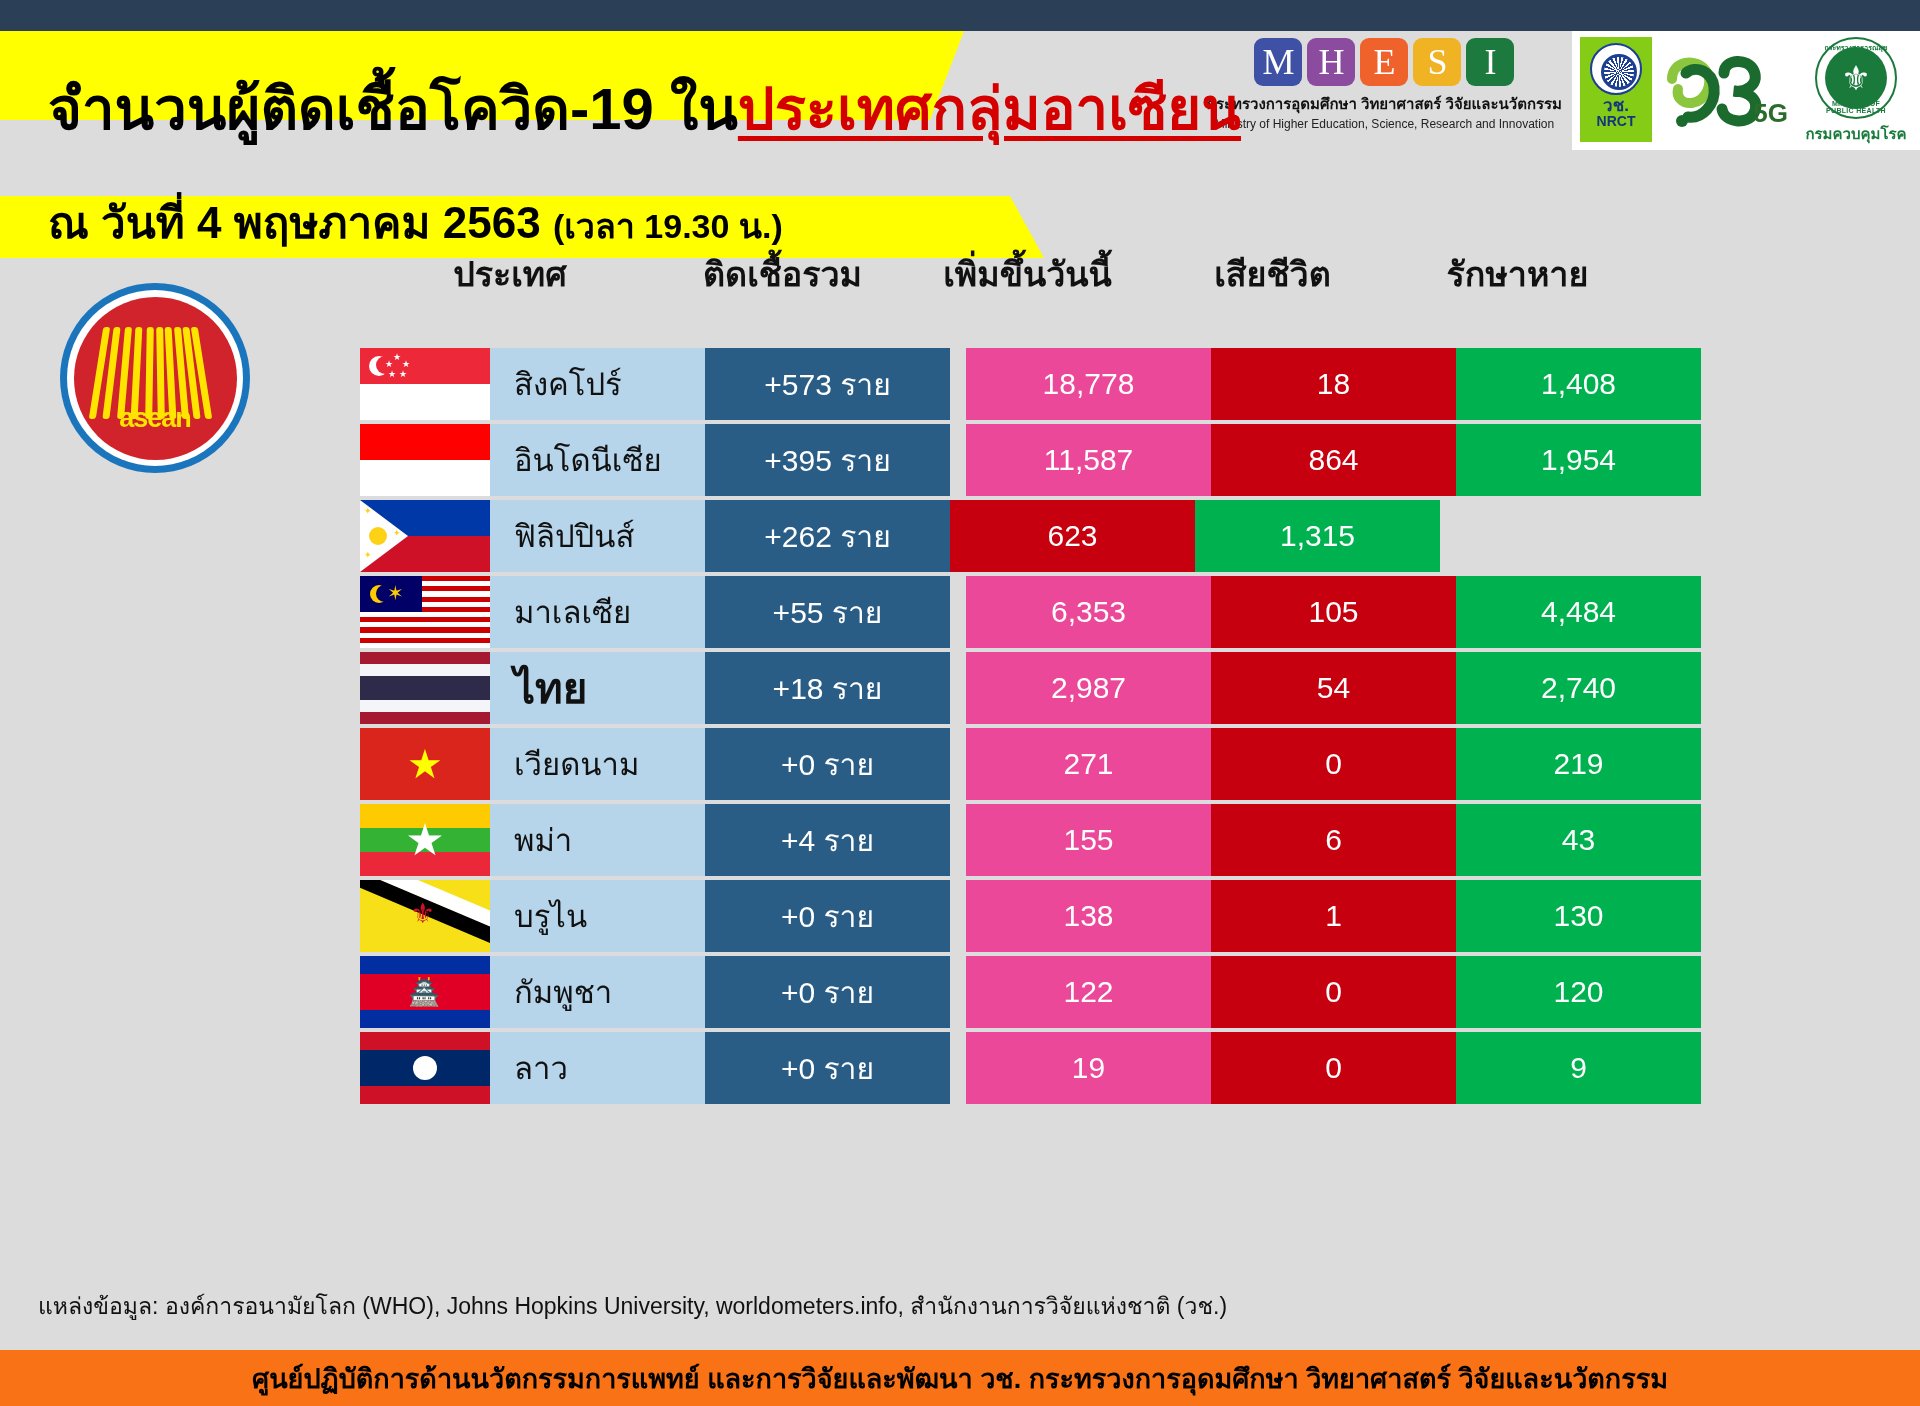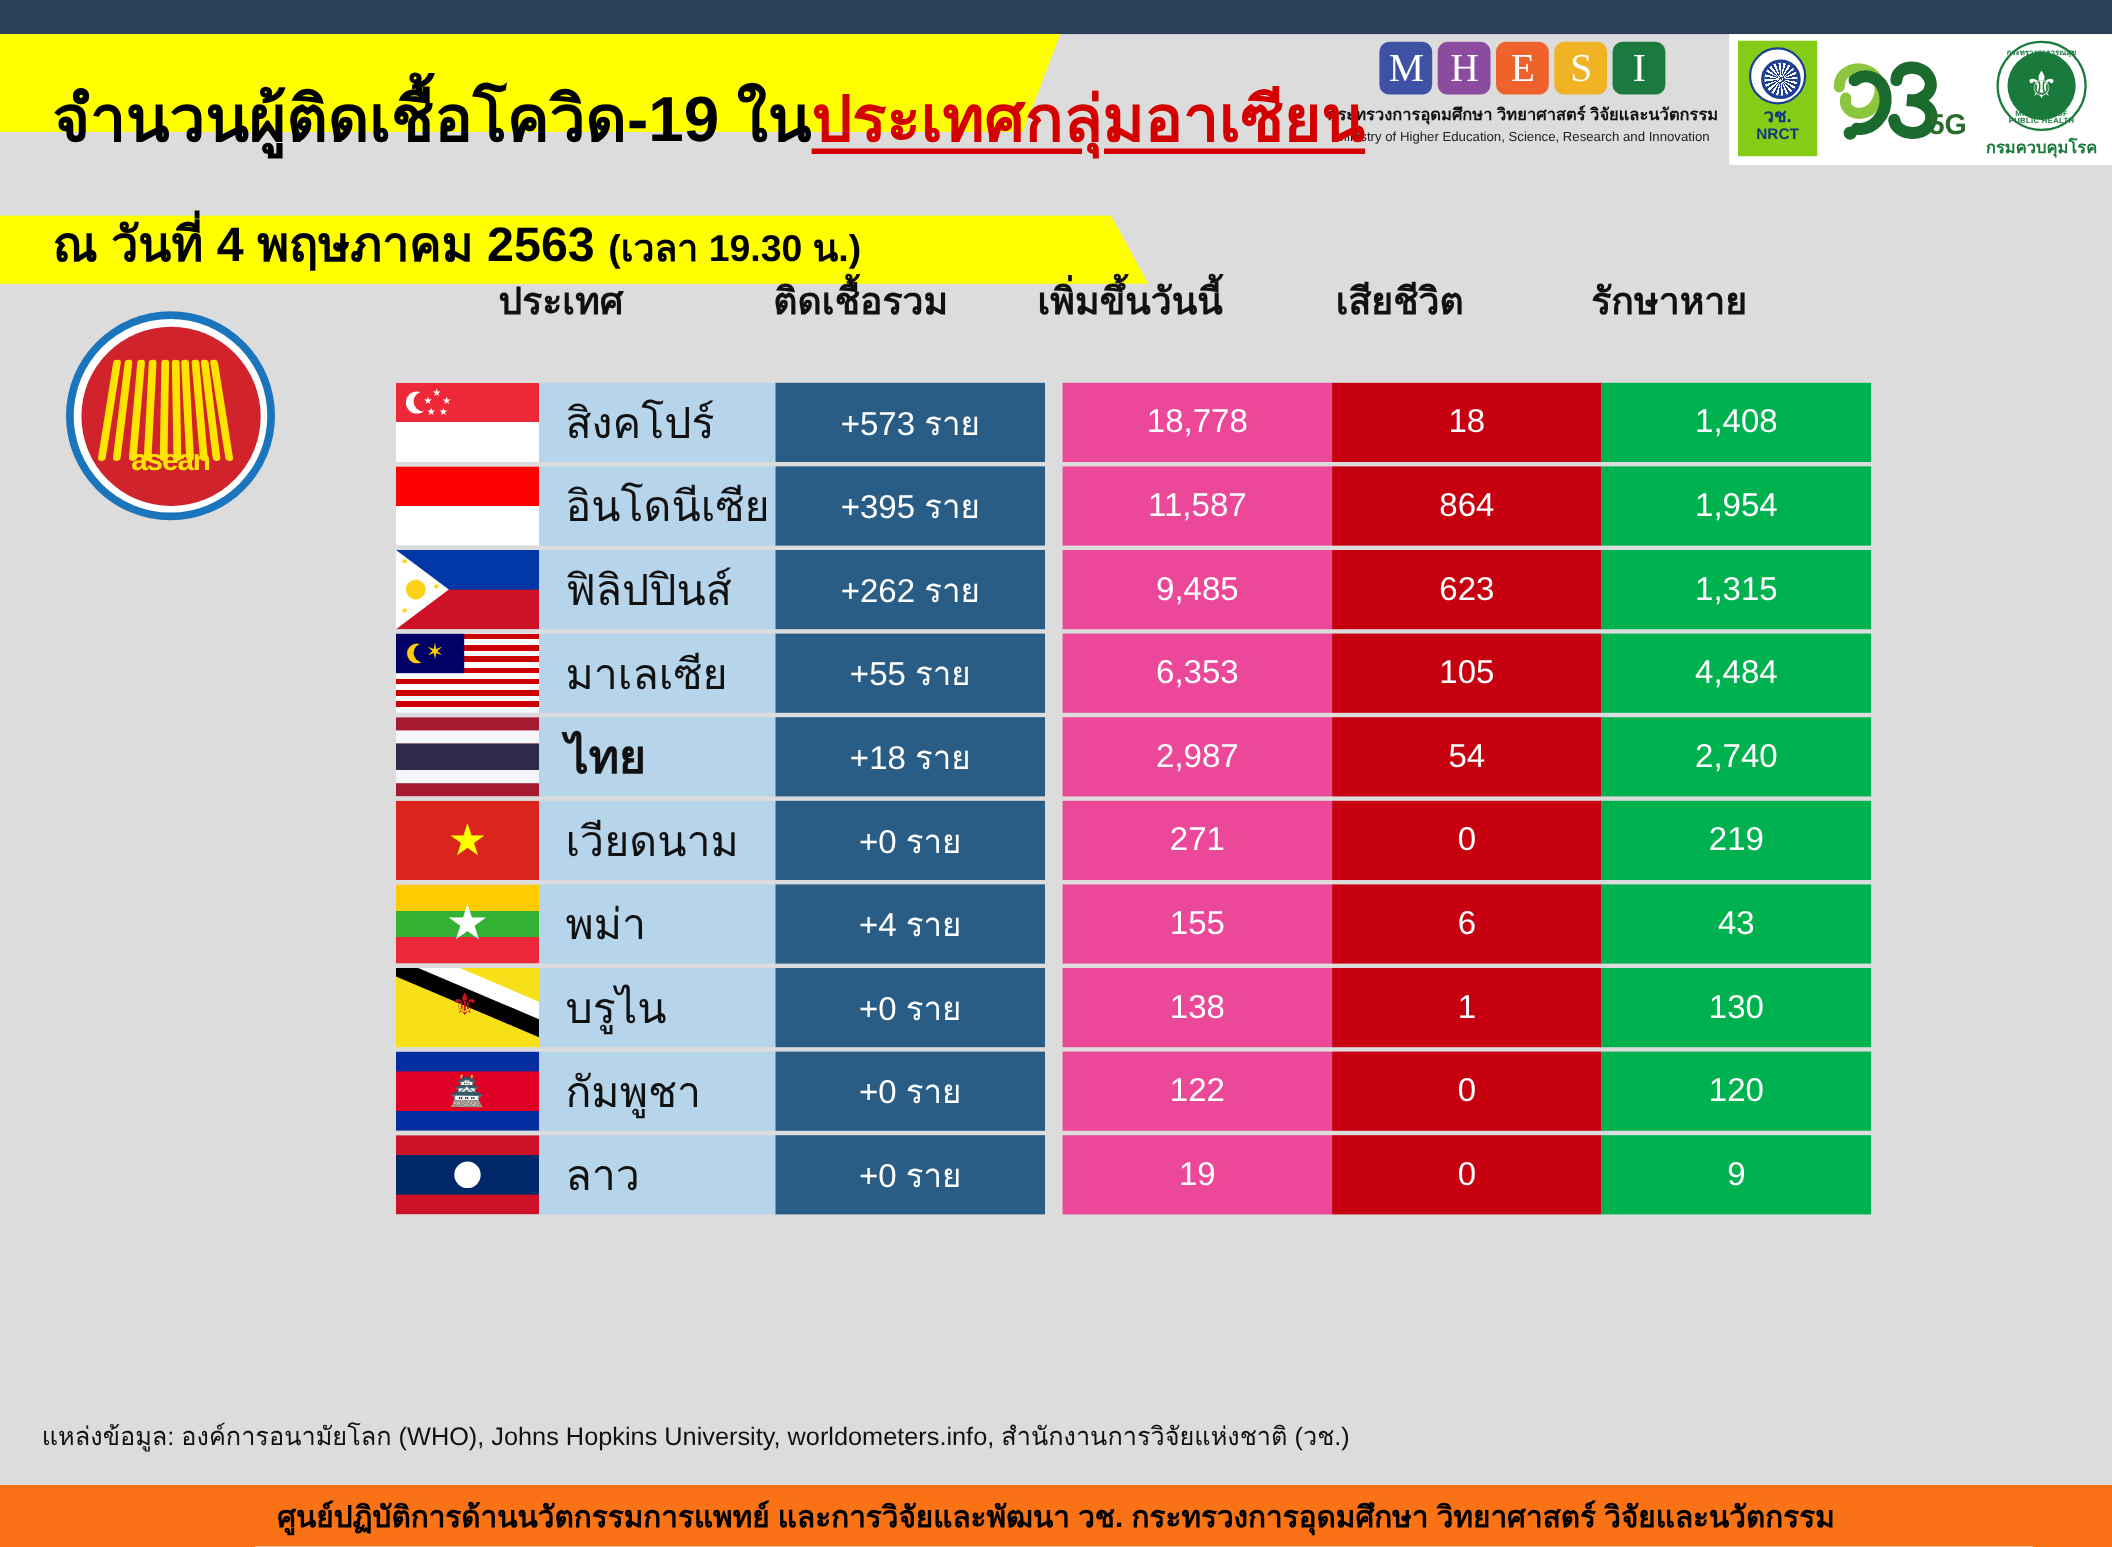--- a/index.html
+++ b/index.html
@@ -129,21 +129,21 @@
   .h-new     { width: 245px; }
   .h-total   { width: 245px; }
   .h-death   { width: 245px; }
   .h-recov   { width: 245px; }
 
   .rows { position: absolute; left: 360px; top: 348px; width: 1480px; }
   .row { display: flex; height: 72px; margin-bottom: 4px; }
   .cell { display: flex; align-items: center; justify-content: center; font-size: 30px; color: #fff; }
 
   .c-flag   { width: 130px; height: 72px; position: relative; overflow: hidden; }
-  .c-name   { width: 215px; background: #b6d4ea; color: #111 !important; justify-content: flex-start; padding-left: 24px; font-size: 39px; font-weight: normal; }
+  .c-name   { width: 215px; background: #b6d4ea; color: #111 !important; justify-content: flex-start; padding-left: 24px; font-size: 31px; font-weight: normal; }
   .c-new    { width: 245px; background: #2a5d86; }
   .c-total  { width: 245px; background: #ec4899; margin-left: 16px; }
   .c-death  { width: 245px; background: #c6000f; }
   .c-recov  { width: 245px; background: #00b14f; }
 
   .row.thailand .c-name { font-size: 42px; font-weight: bold; }
 
   
   .flag { position: absolute; inset: 0; }
   
@@ -332,21 +332,20 @@
             <div class="bot"></div>
             <div class="tri"></div>
             <div class="sun"></div>
             <span class="pstar" style="left:4px;top:6px">✦</span>
             <span class="pstar" style="left:4px;top:50px">✦</span>
             <span class="pstar" style="left:33px;top:28px">✦</span>
           </div>
         </div>
         <div class="cell c-name">ฟิลิปปินส์</div>
         <div class="cell c-new">+262 ราย</div>
-        <div class="cell c-total">9,485</div>
         <div class="cell c-death">623</div>
         <div class="cell c-recov">1,315</div>
       </div>
       <div class="row">
         <div class="cell c-flag">
           <div class="flag f-my">
             <div class="canton">
               <div class="mmoon"></div>
               <span class="mstar">✶</span>
             </div>

